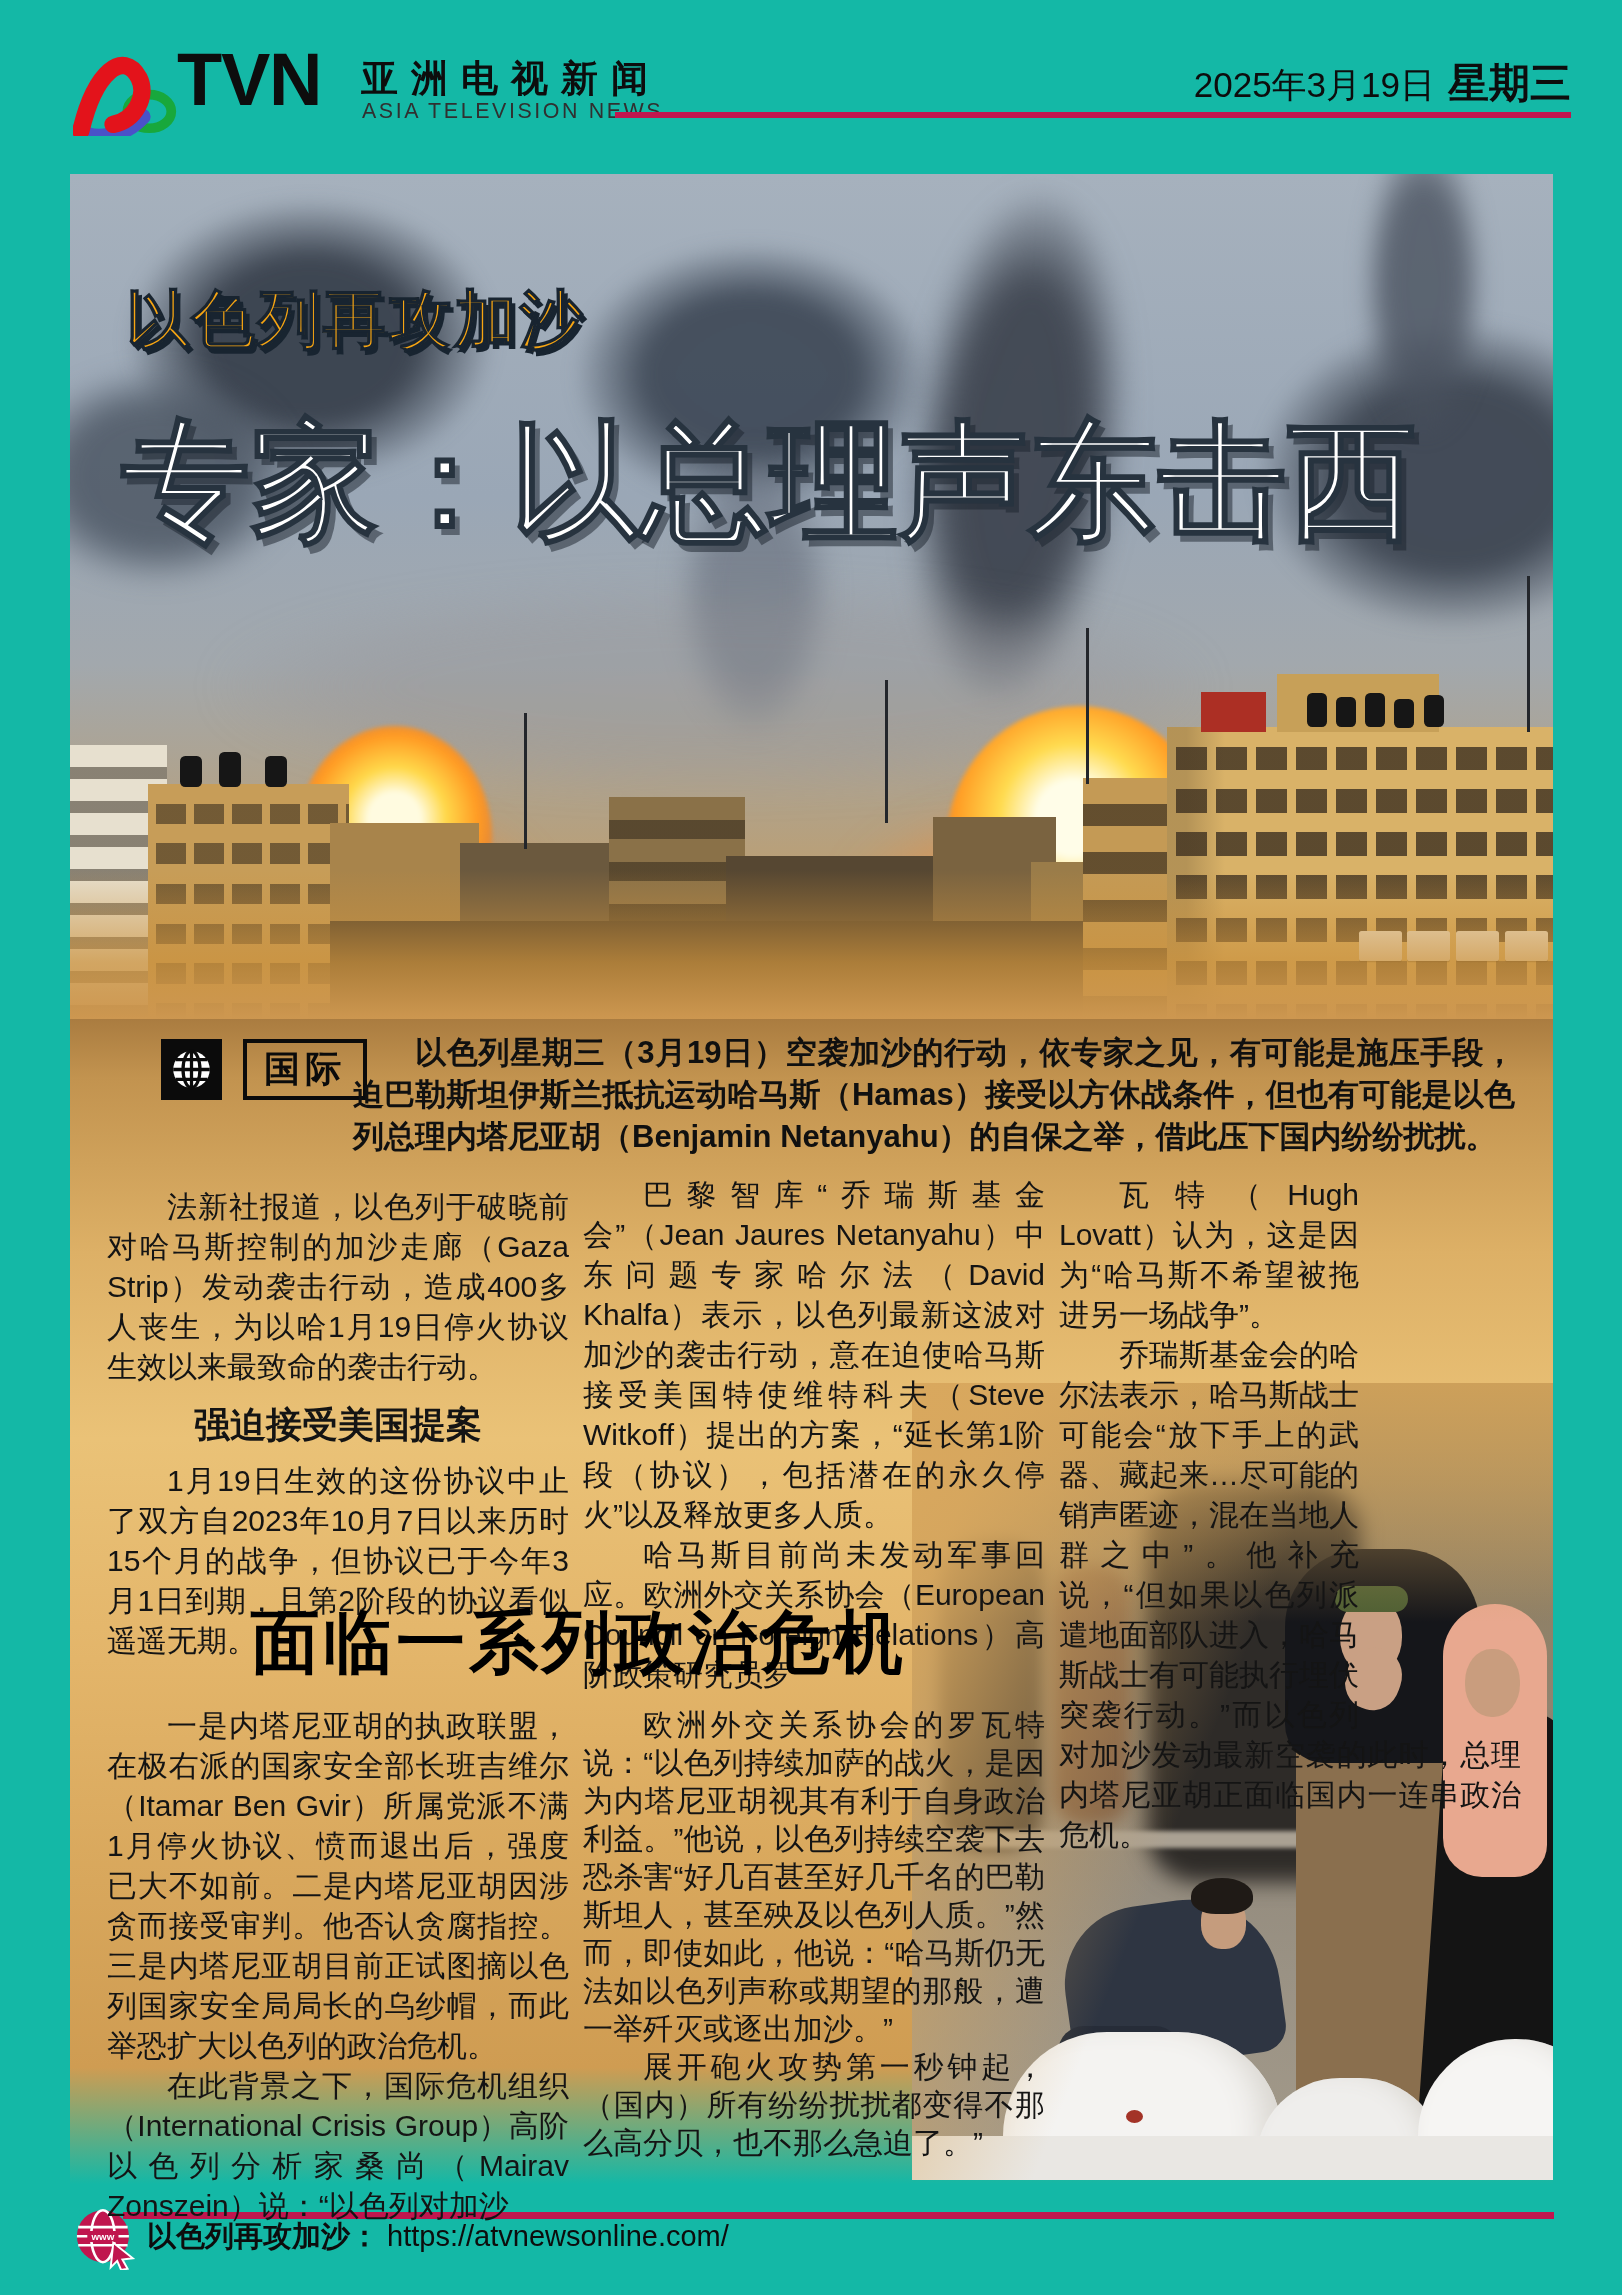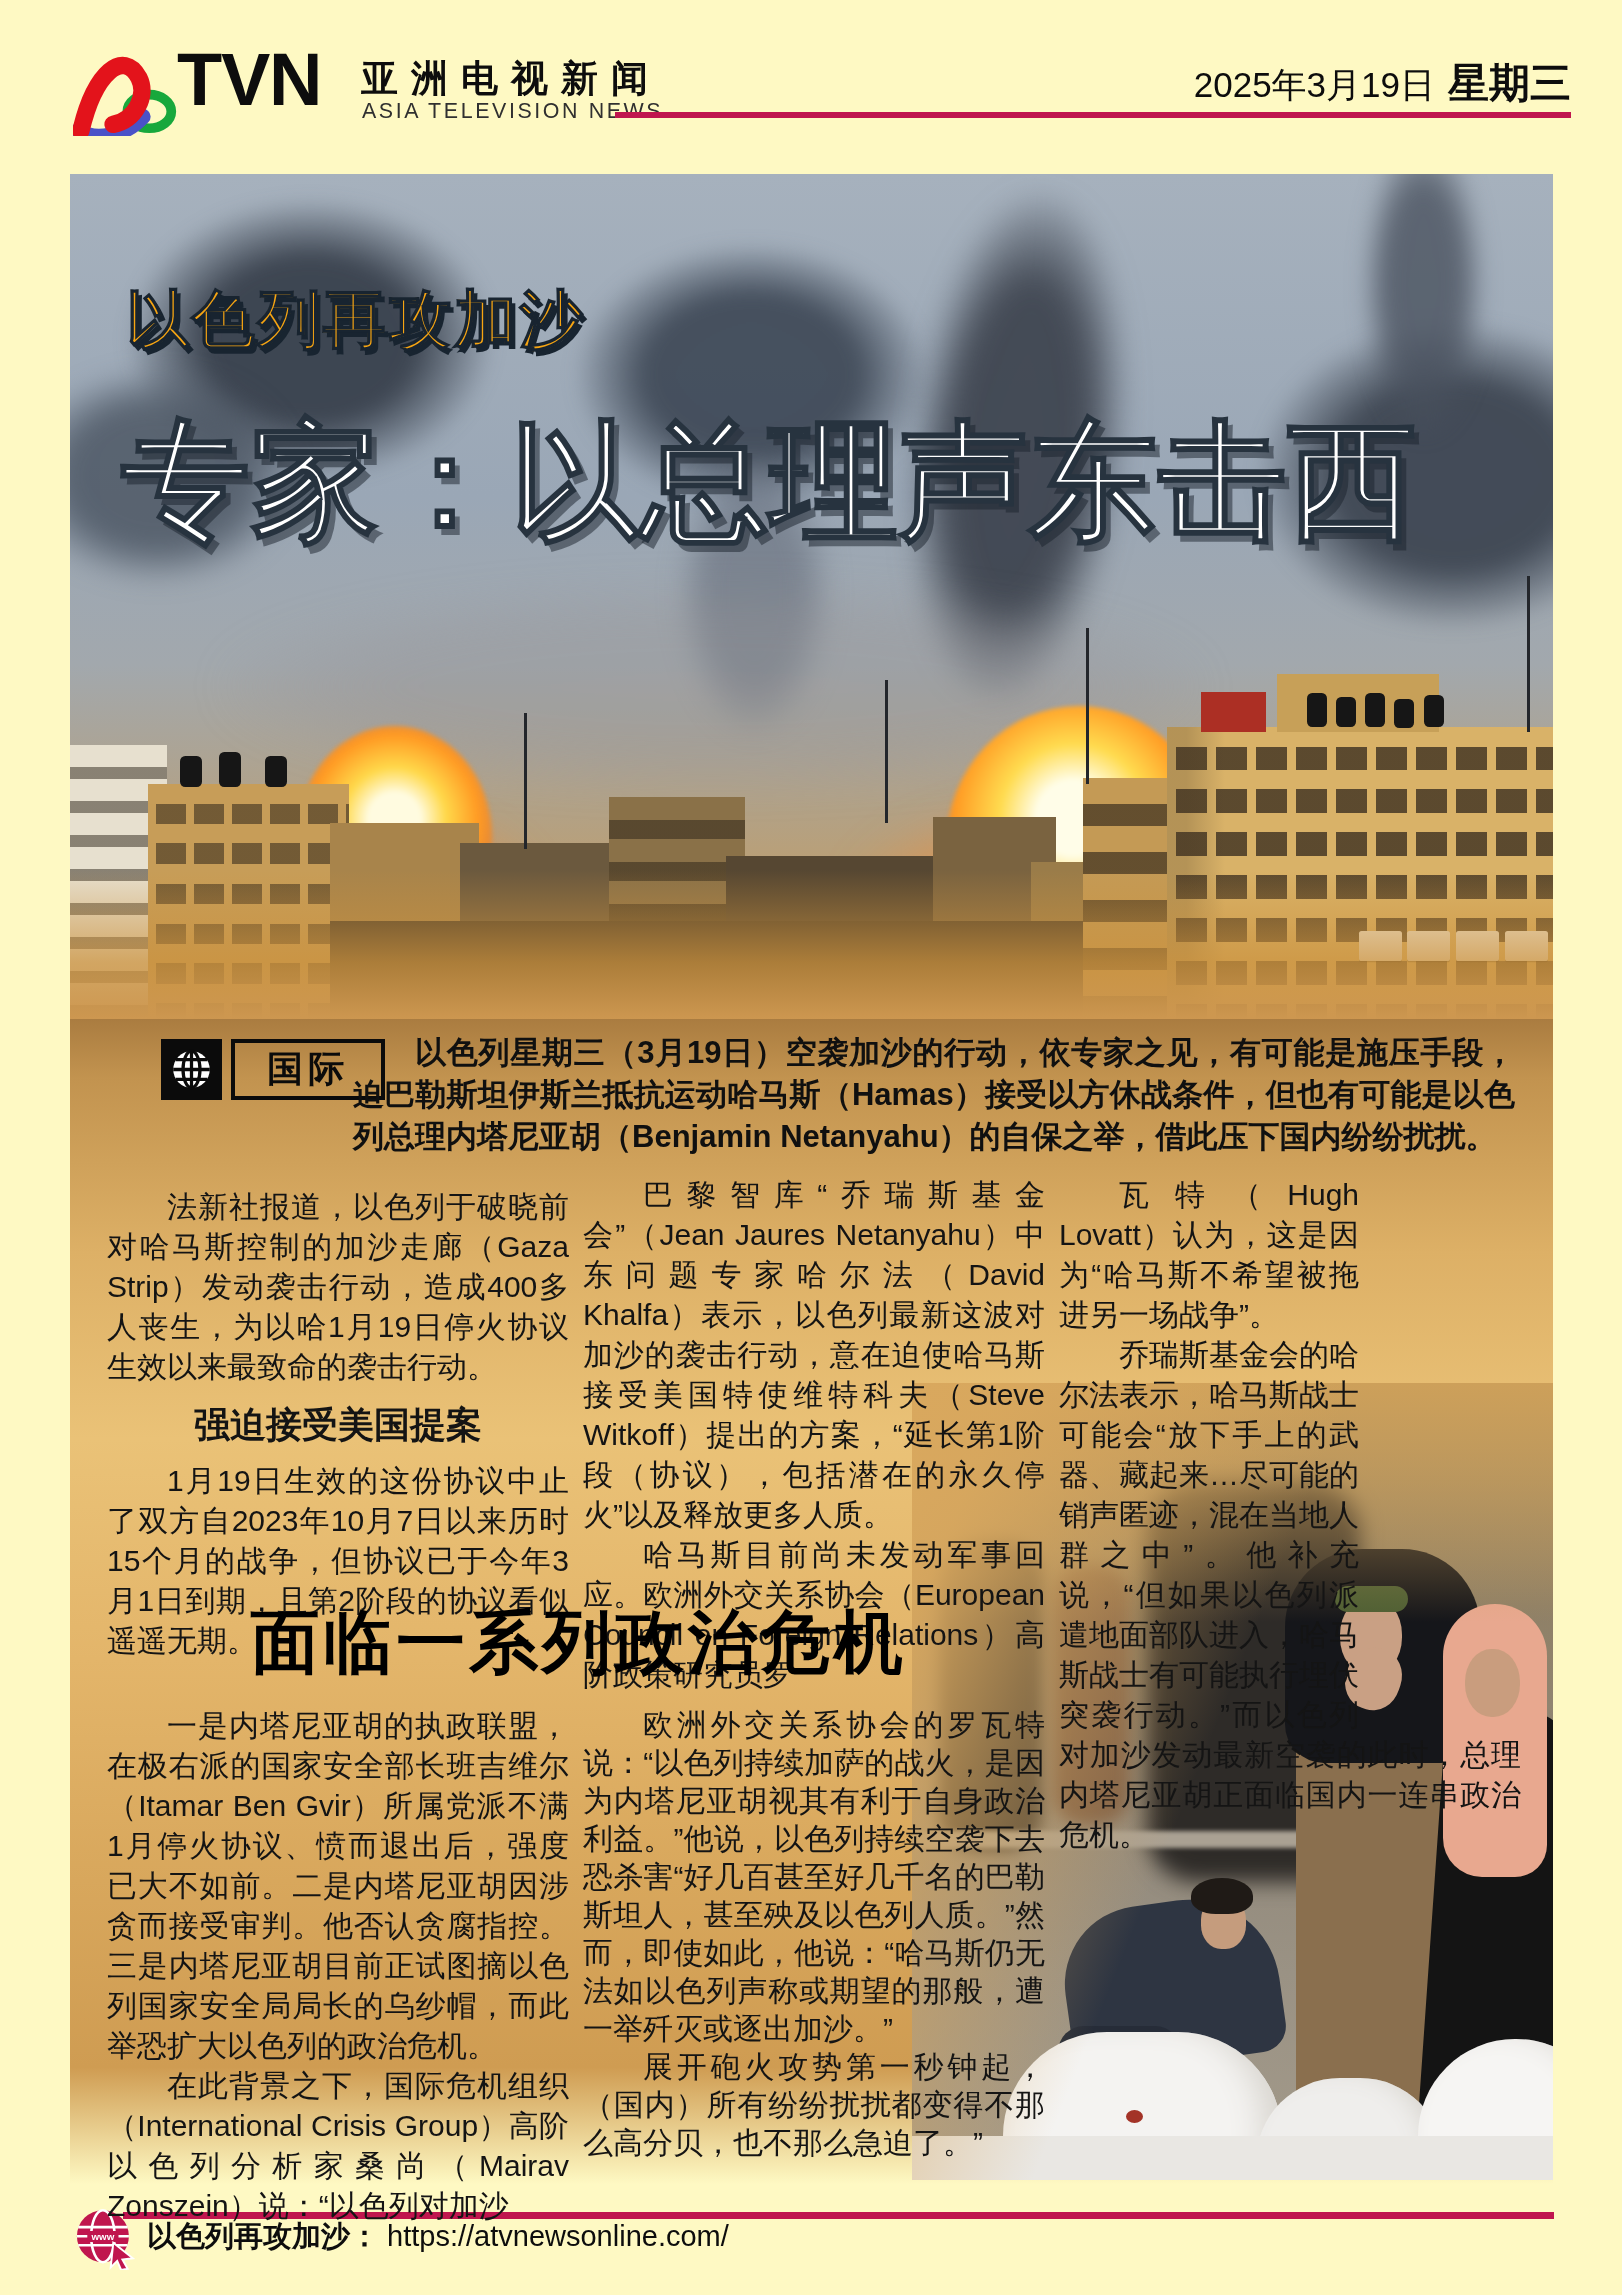--- a/index.html
+++ b/index.html
@@ -1,18 +1,18 @@
 <!DOCTYPE html>
 <html style="font-size:10.4px"><head>
 <meta charset="utf-8">
 <style>
   html,body{margin:0;padding:0;background:#ffffff;}
   *{box-sizing:border-box;}
   body{font-family:"Liberation Sans","DejaVu Sans",sans-serif;}
-  .page{position:relative;width:1623px;height:2295px;background:#fef9c3;overflow:hidden;}
+  .page{position:relative;width:1623px;height:2295px;background:#14b8a6;overflow:hidden;}
   .abs{position:absolute;}
 
   
   .brand-tvn{position:absolute;left:177px;top:43px;font-size:74px;font-weight:900;letter-spacing:-1.3px;color:#0d0d0d;line-height:1;}
   .brand-cn{position:absolute;left:361px;top:60px;font-size:37px;font-weight:700;letter-spacing:13px;color:#0d0d0d;line-height:1;white-space:nowrap;}
   .brand-en{position:absolute;left:362px;top:101px;font-size:21.4px;font-weight:400;letter-spacing:2.6px;color:#303030;line-height:1;white-space:nowrap;}
   .hdr-rule{position:absolute;left:615px;top:112px;width:956px;height:5.8px;background:#C0164E;}
   .dateline{position:absolute;right:52px;top:61px;font-size:35px;color:#0d0d0d;white-space:nowrap;line-height:1.1;text-align:right;}
   .dateline .weekday{font-size:41px;font-weight:900;margin-left:13px;}
 
@@ -30,21 +30,21 @@
   .kicker{position:absolute;left:56px;top:114px;font-size:63px;font-weight:900;line-height:1;letter-spacing:2.6px;
         color:#F7A512;-webkit-text-stroke:1.3px #182430;text-shadow:3.9px 5.2px 0 #182430;white-space:nowrap;}
   .headline{position:absolute;left:51px;top:239px;font-size:129px;font-weight:900;line-height:1.06;letter-spacing:0.6px;
         color:#ffffff;-webkit-text-stroke:1.9px #27333f;text-shadow:5.8px 7.1px 0 rgba(26,34,44,.5);white-space:nowrap;}
 
   
   .panel{position:absolute;left:70px;top:1019px;width:1483px;height:1165px;
         background:linear-gradient(180deg,#aa7c40 0%,#c2934f 5%,#ddb066 20%,#eac277 36%,#e3b56a 55%,#d8a75c 74%,#cf9c52 90%,rgba(207,156,82,0) 100%);}
   .badge{position:absolute;left:91px;top:19.5px;display:flex;align-items:stretch;height:61px;}
   .badge-square{width:61px;height:61px;background:#0b0b0b;display:flex;align-items:center;justify-content:center;}
-  .badge-box{height:61px;border:4.5px solid #0b0b0b;margin-left:9px;padding:0 32px;display:flex;align-items:center;
+  .badge-box{height:61px;border:4.5px solid #0b0b0b;margin-left:21px;padding:0 17px;display:flex;align-items:center;
         font-size:36px;font-weight:700;letter-spacing:5.2px;color:#0b0b0b;}
   .intro{position:absolute;left:283px;top:13px;width:1162px;font-size:31px;line-height:42px;font-weight:700;
         color:#101010;text-align:justify;text-indent:2em;}
   .col{position:absolute;width:462px;font-size:30px;line-height:40px;color:#141414;text-align:justify;z-index:3;}
   .col p{margin:0;text-indent:2em;}
   .subhead{font-size:36px;font-weight:900;text-align:center;text-indent:0 !important;margin:18px 0 15.6px 0 !important;}
   .cutout{float:right;width:162px;height:188px;margin-top:360px;}
   .s2head{position:absolute;left:37px;top:586px;width:943px;text-align:center;font-size:69px;font-weight:900;
         letter-spacing:3.9px;color:#000;line-height:1.1;z-index:3;}
 

